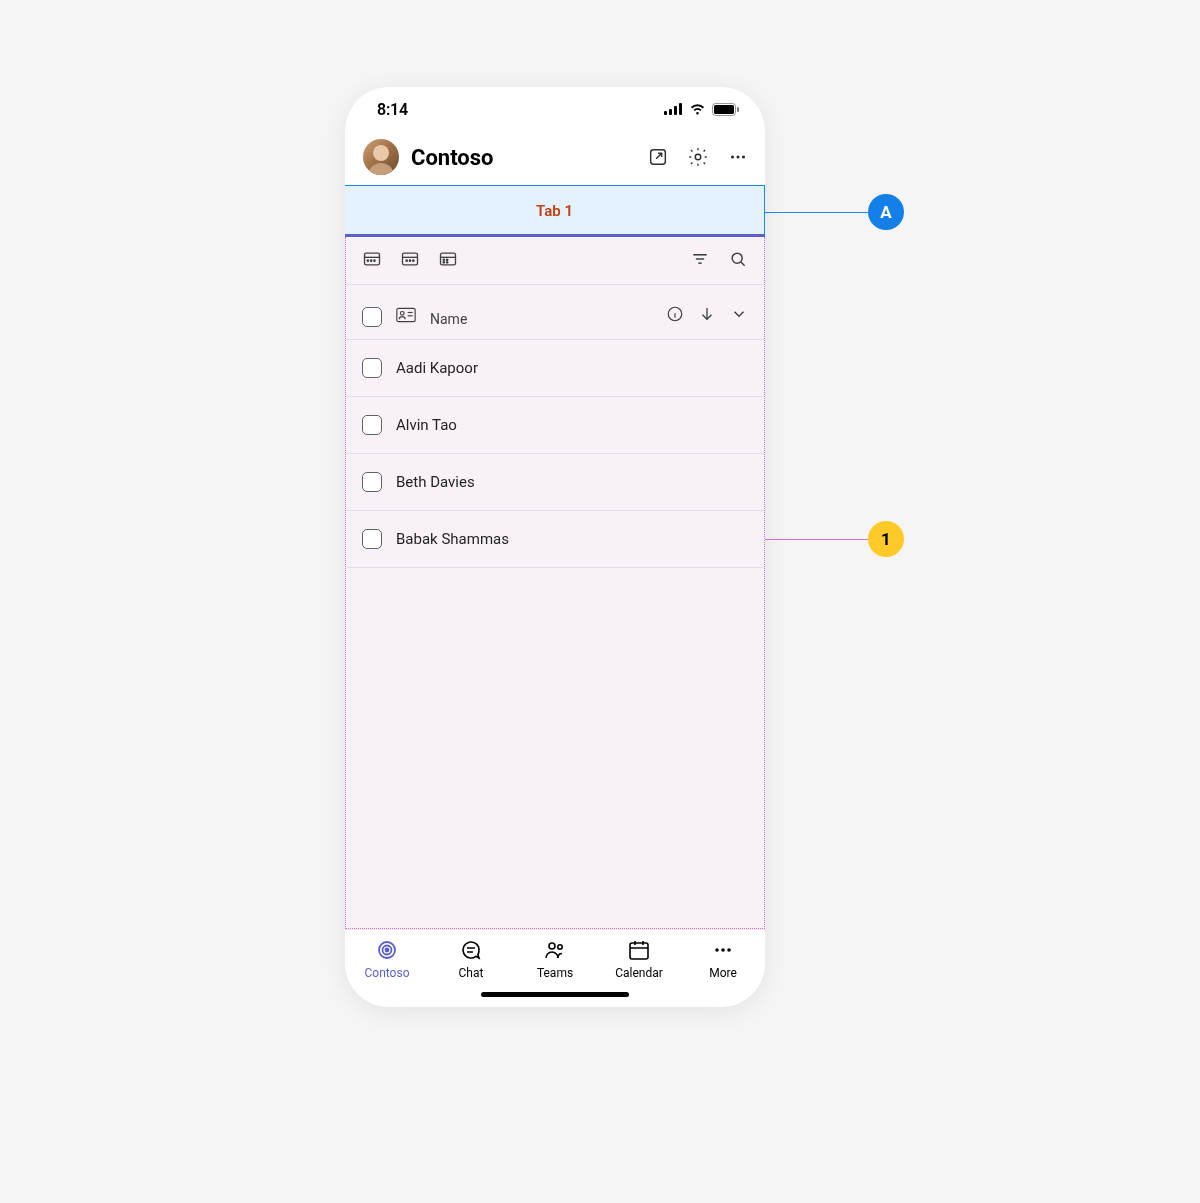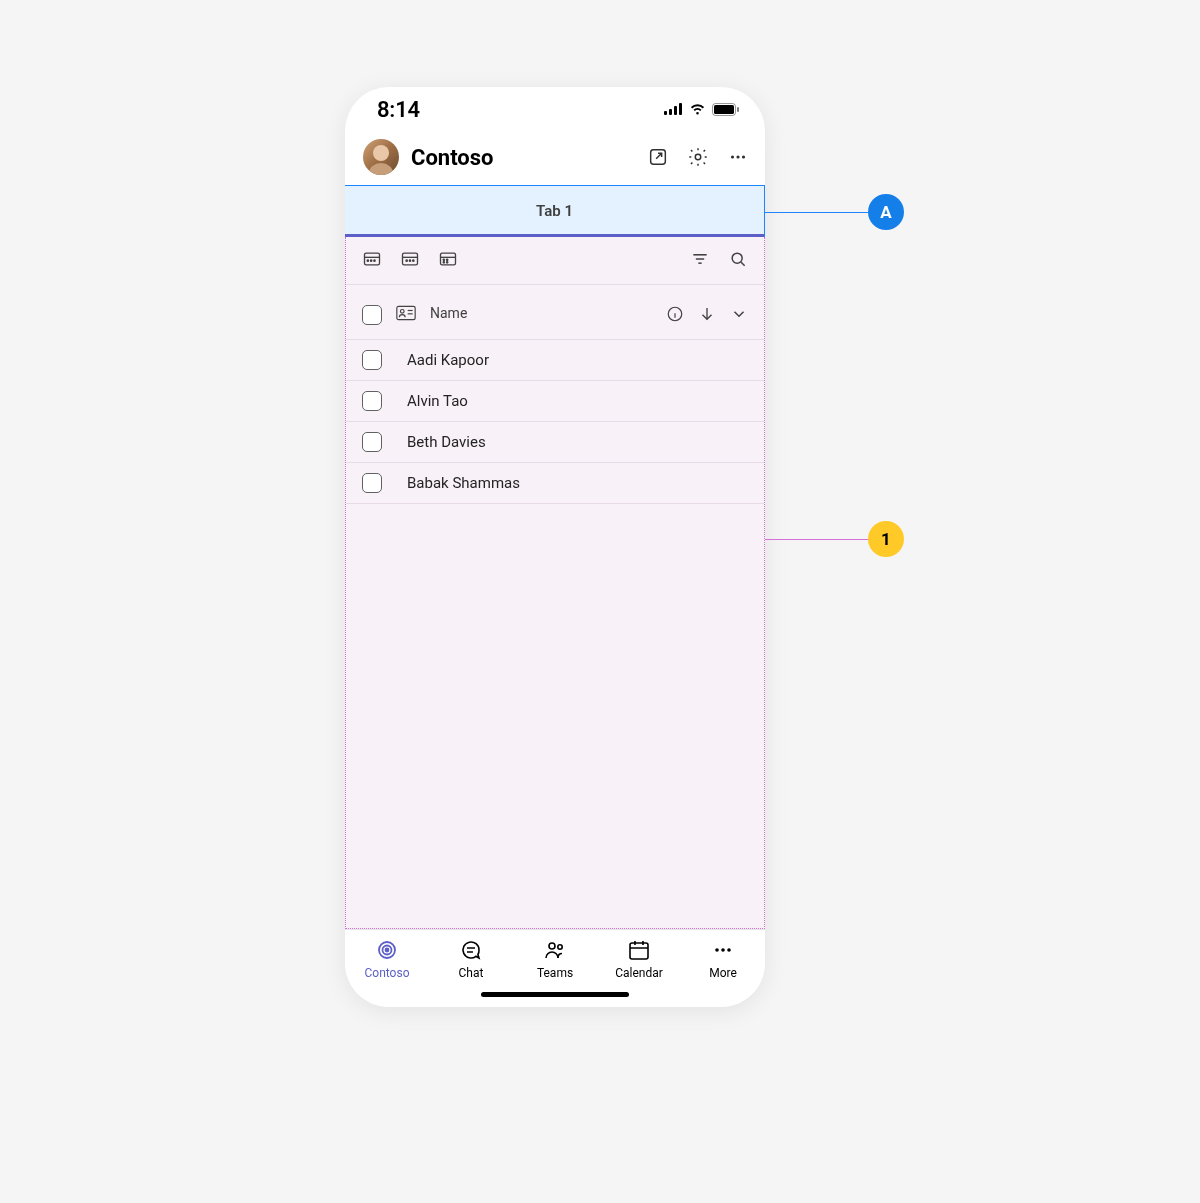--- a/index.html
+++ b/index.html
@@ -25,21 +25,21 @@
     flex-direction: column;
   }
   
   .status-bar {
     height: 44px;
     display: flex;
     justify-content: space-between;
     align-items: center;
     padding: 0 26px 0 32px;
   }
-  .status-time { font-weight: 600; font-size: 22px; letter-spacing: -0.2px; }
+  .status-time { font-weight: 600; font-size: 16px; letter-spacing: -0.2px; }
   .status-icons { display: flex; align-items: center; gap: 6px; }
 
   
   .app-header {
     display: flex;
     align-items: center;
     padding: 8px 16px 10px 18px;
     gap: 12px;
   }
   .avatar {
@@ -82,21 +82,21 @@
   .tab {
     flex: 1;
     display: flex;
     align-items: center;
     justify-content: center;
     font-size: 15px;
     color: #454545;
     position: relative;
     cursor: pointer;
   }
-  .tab.active { font-weight: 600; color: #404040; }
+  .tab.active { font-weight: 600; color: #c2410c; }
   .tab.active::after {
     content: "";
     position: absolute;
     left: 0; right: 0; bottom: -1px;
     height: 3px;
     background: #5b5fc7;
   }
 
   
   .content-outline {
@@ -115,42 +115,42 @@
     align-items: center;
     padding: 0 16px;
     gap: 18px;
     border-bottom: 1px solid #e7dbe7;
   }
   .toolbar-spacer { flex: 1; }
   .tb-icon { width: 20px; height: 20px; color:#424242; }
 
   .list-header {
     display: flex;
-    align-items: flex-start;
+    align-items: flex-end;
     padding: 20px 16px 8px 16px;
     gap: 14px;
     color:#424242;
   }
   .checkbox {
     width: 20px; height: 20px;
     border: 1.3px solid #616161;
     border-radius: 5px;
     background: #fff;
     flex: 0 0 auto;
   }
   .col-name { font-size: 14px; color:#424242; }
   .lh-spacer { flex:1; }
   .lh-icons { display:flex; gap:14px; color:#424242; align-items:center; }
 
   .rows { }
   .row {
     display: flex;
     align-items: center;
-    gap: 25px;
-    padding: 10px 16px;
+    gap: 14px;
+    padding: 18px 16px;
     border-bottom: 1px solid #e7dbe7;
     font-size: 15px;
     color: #242424;
   }
   .row:first-child { border-top: 1px solid #e7dbe7; margin-top:4px; }
 
   .list-fill { flex:1; }
 
   
   .bottom-nav {

